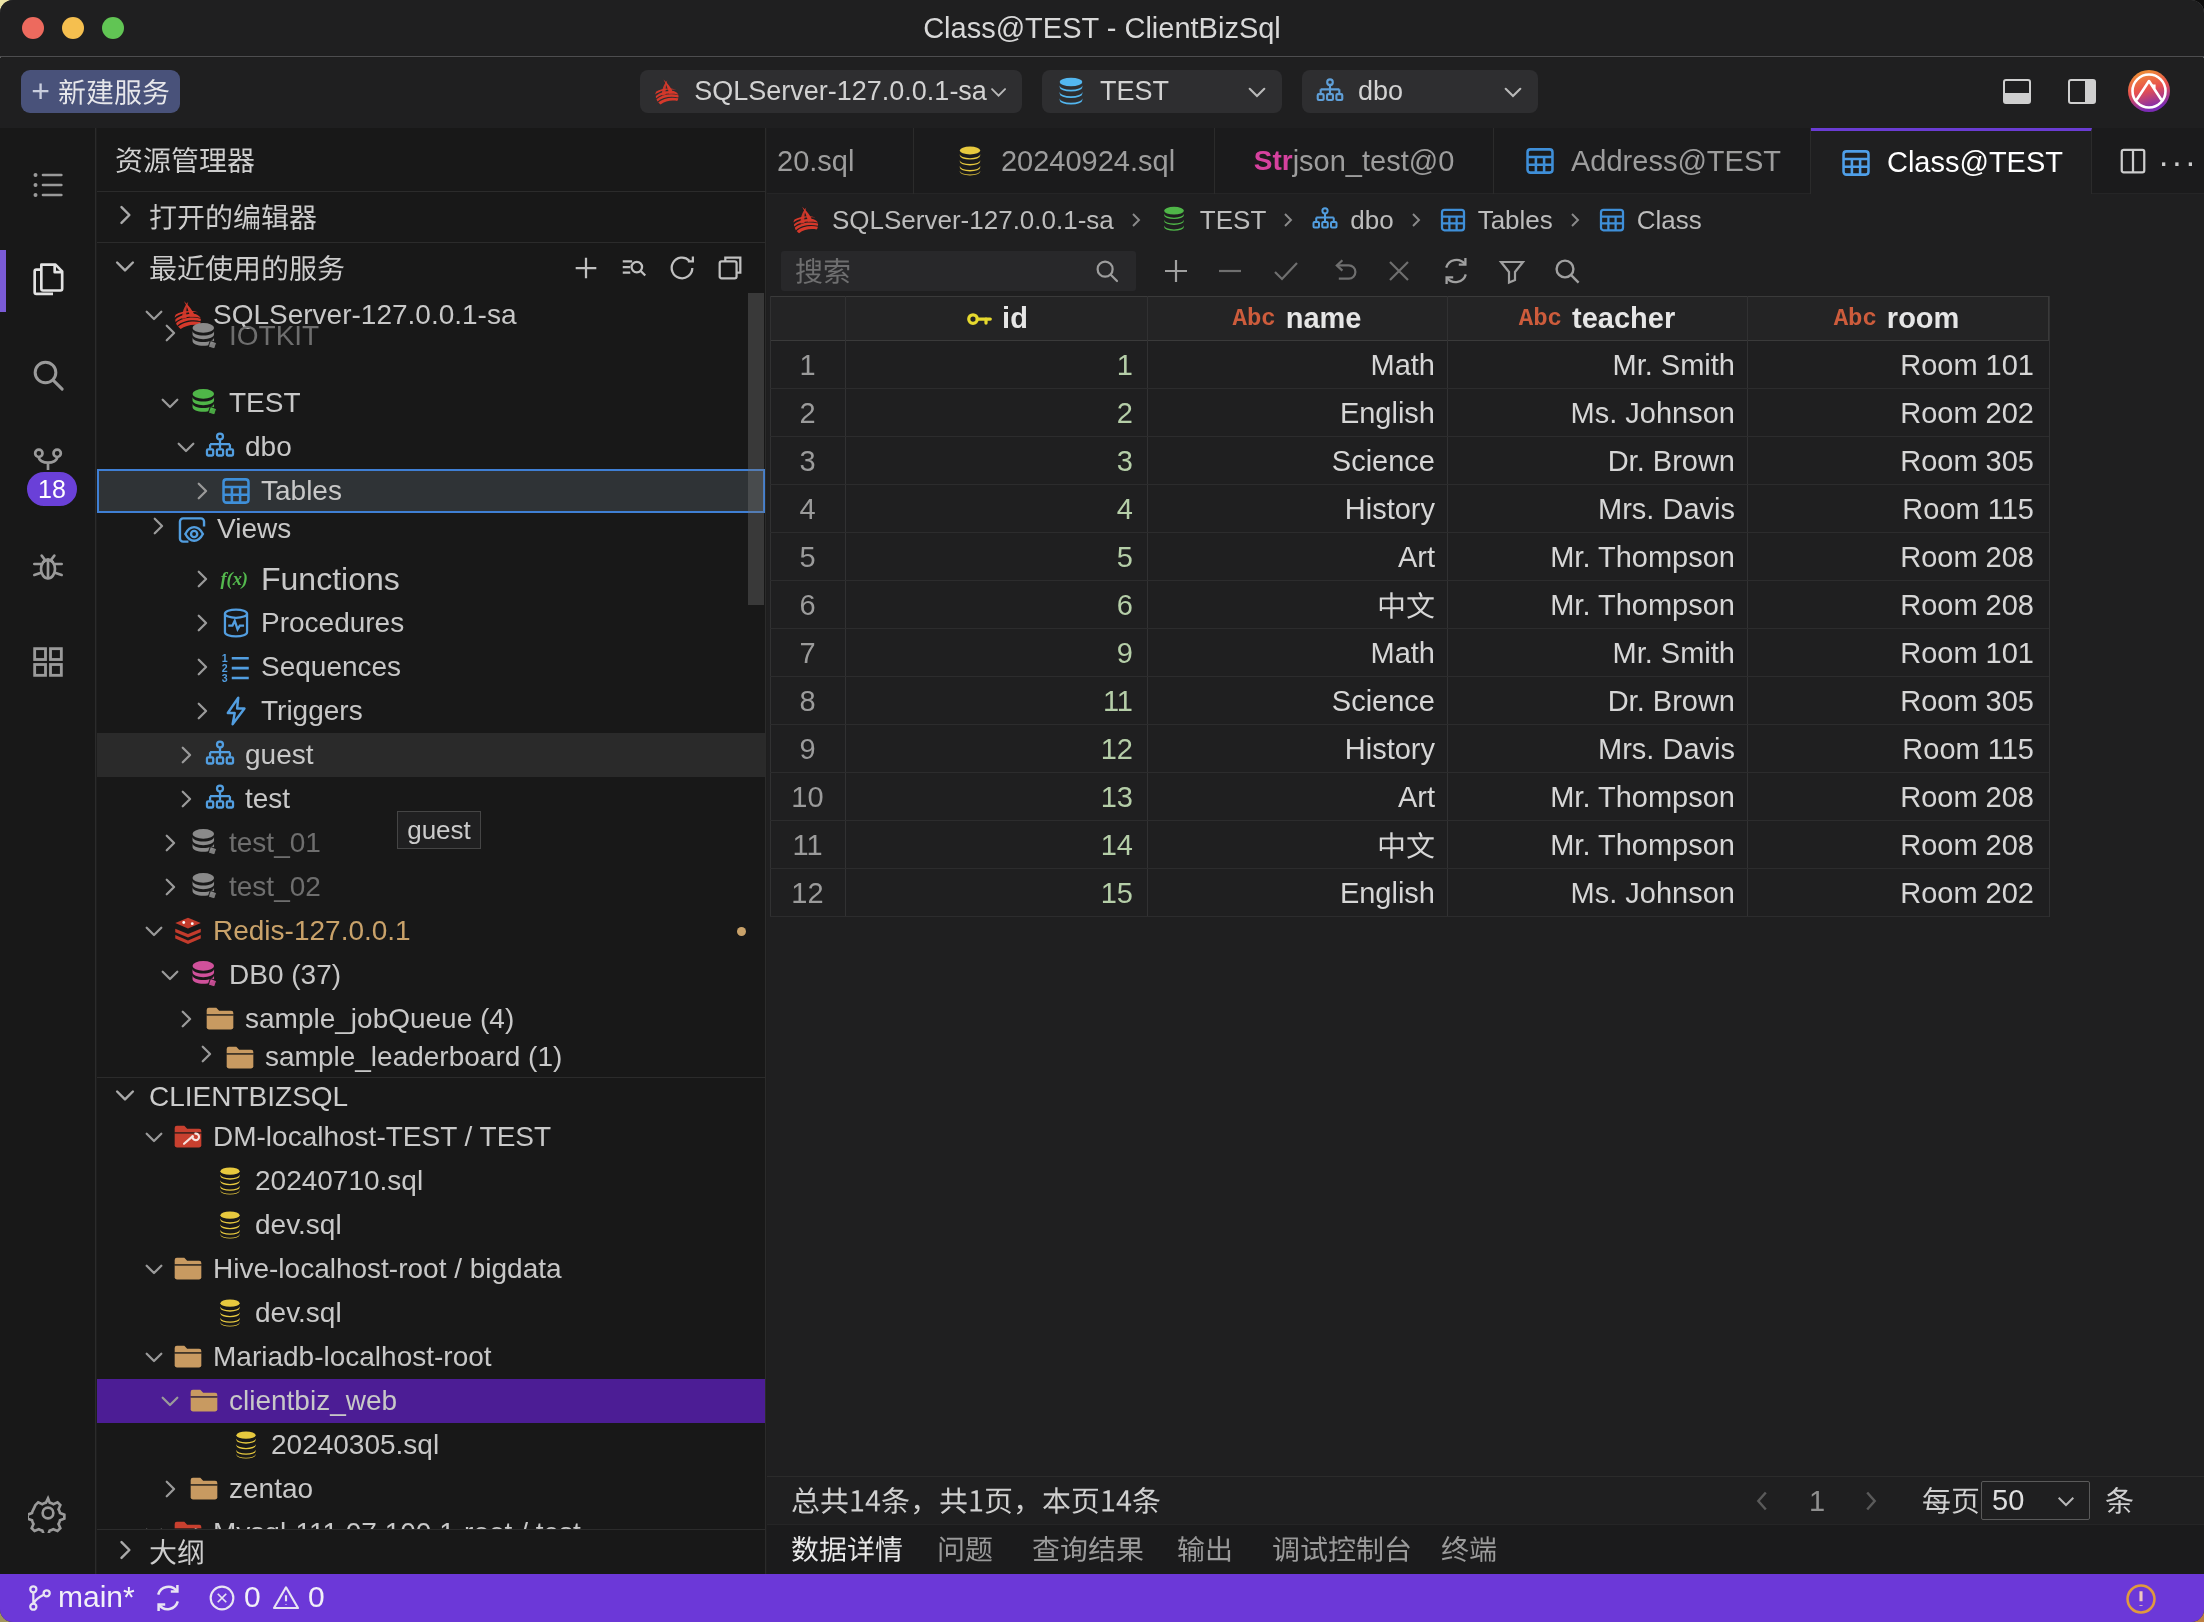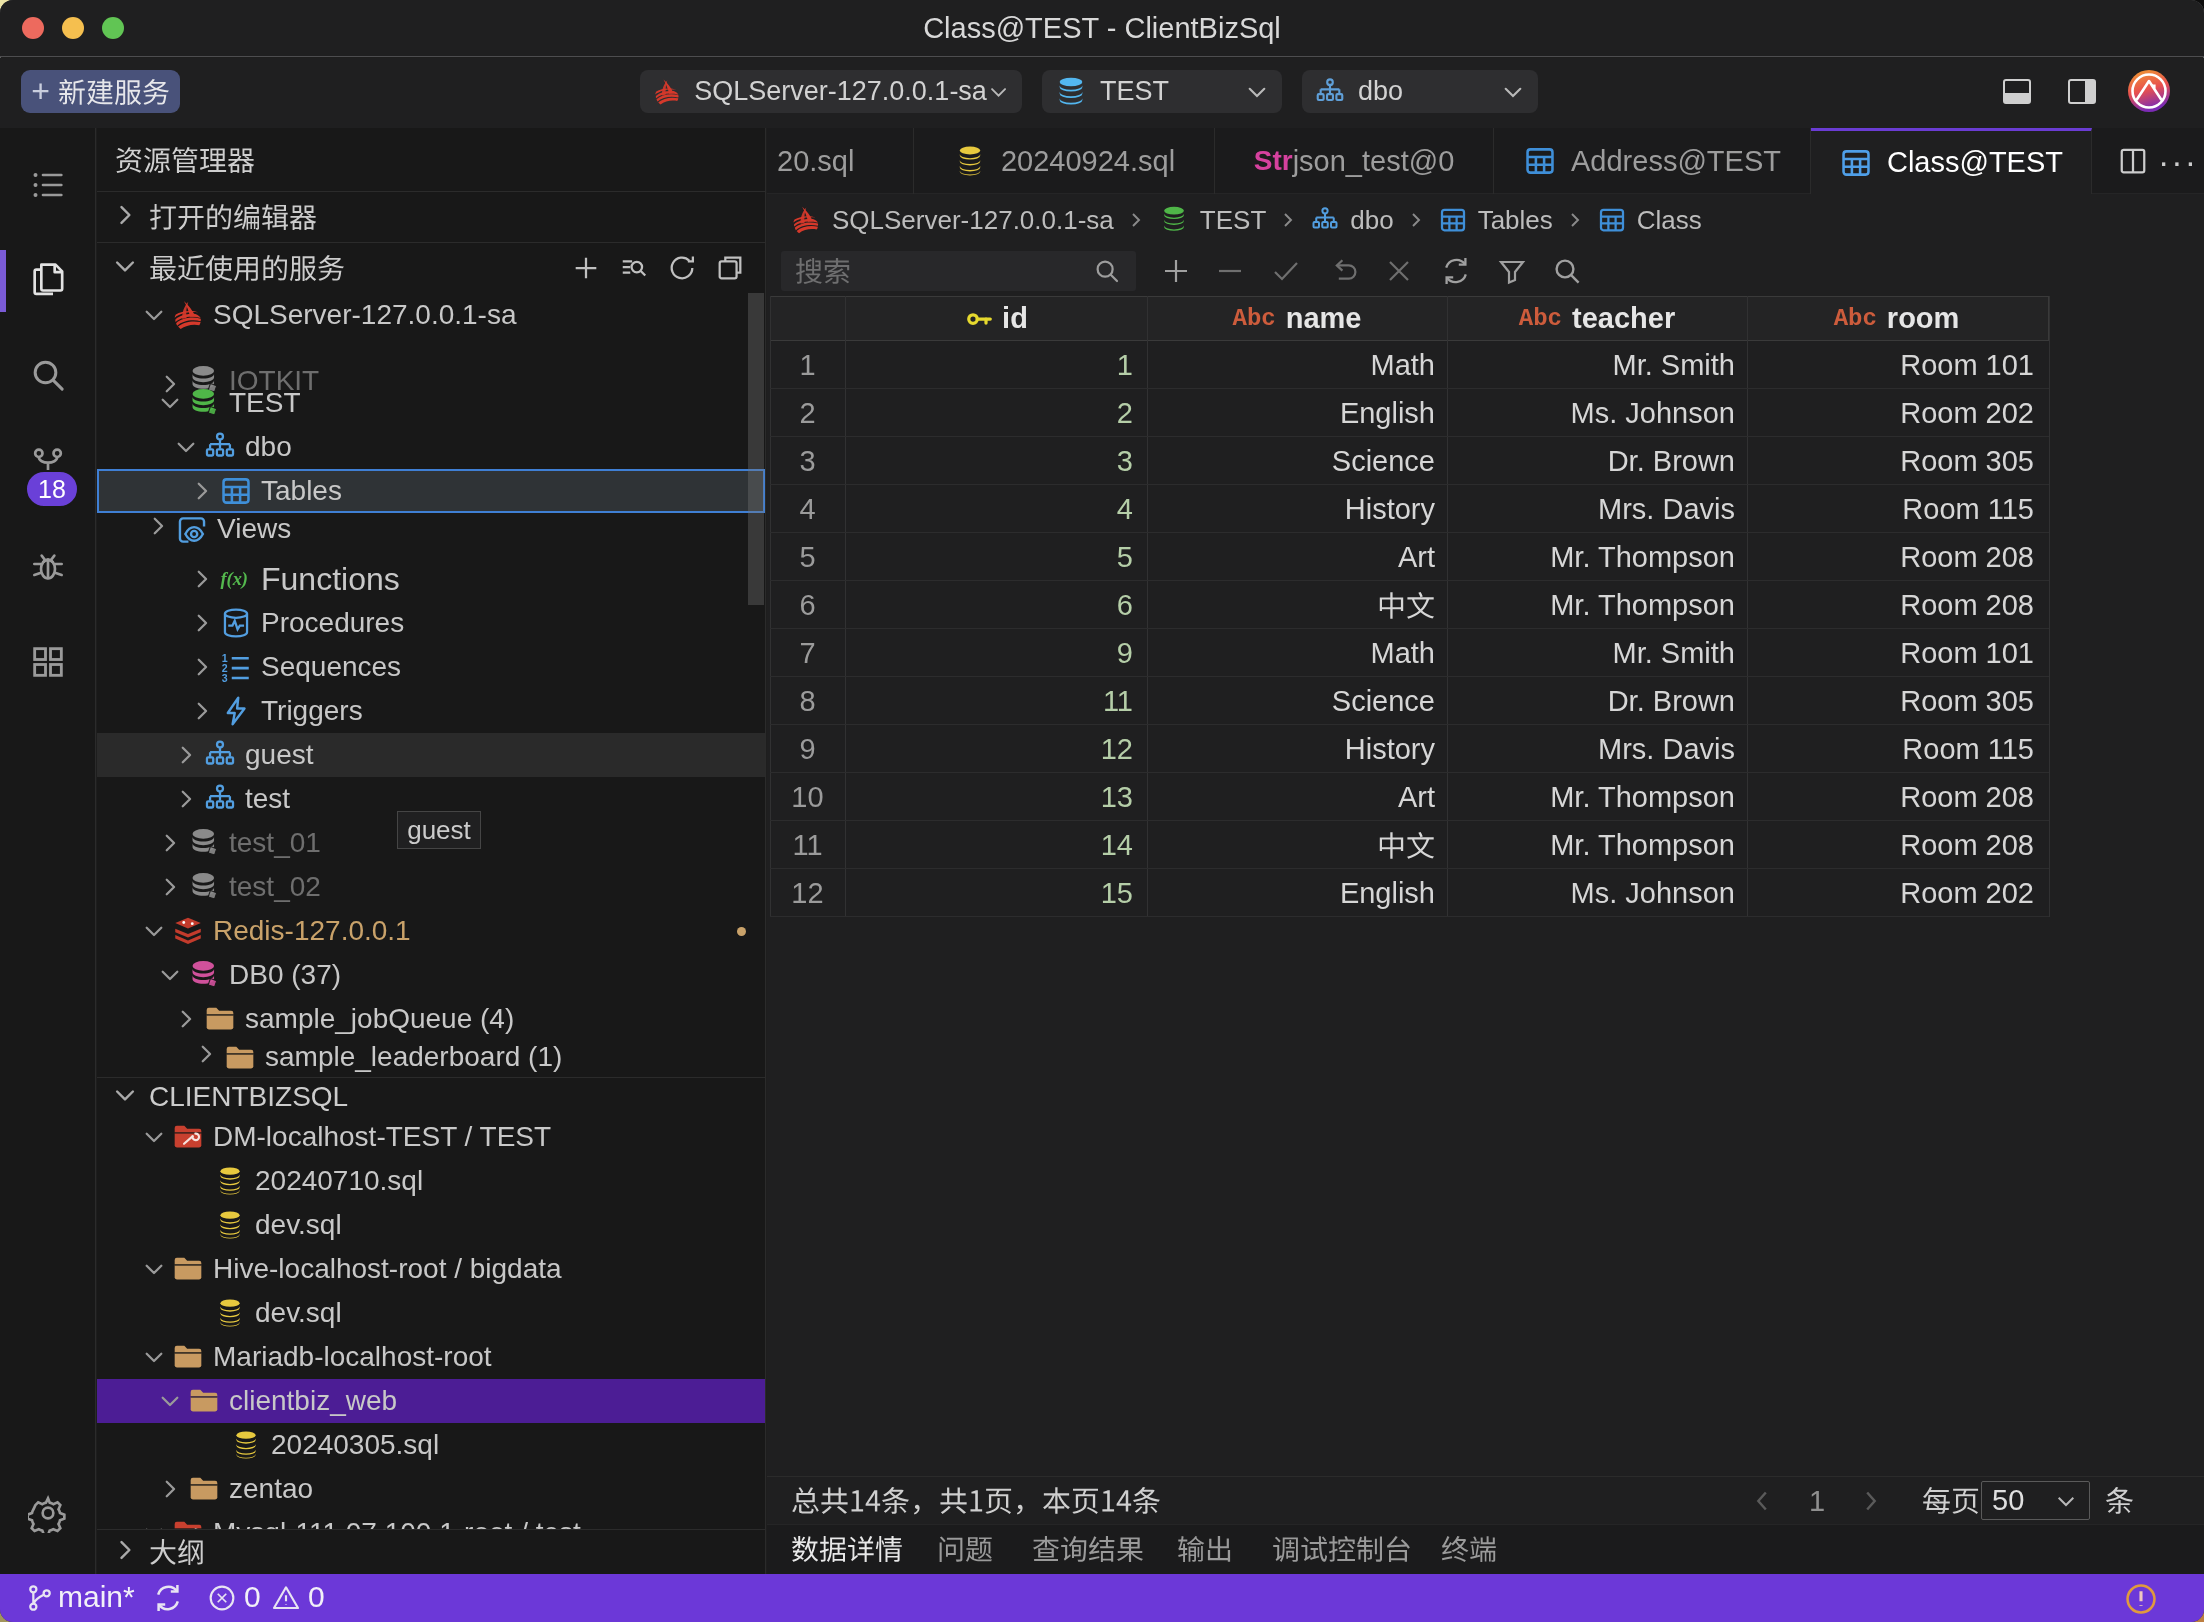--- a/index.html
+++ b/index.html
@@ -189,21 +189,21 @@
                 <path d="M3.2 16.9 C7.2 13.4 14.5 12.2 20.9 14.1 C20.3 12.9 19 11.9 17.2 11.3 C12.1 10.7 6.5 12.2 3.1 15.1 C3 15.7 3 16.3 3.2 16.9z"></path>
                 <path d="M4.4 19.6 C8 16.2 14.9 14.9 20.9 16.4 C21.1 15.8 21.1 15.2 21 14.6 C14.7 12.8 7.5 14.2 3.6 17.8 C3.8 18.4 4 19 4.4 19.6z"></path>
                 <path d="M6.8 21.9 C10.2 19.3 15.6 18.2 20 19.2 C20.5 18.5 20.8 17.8 20.9 17 C15.1 15.7 8.6 17 5 20.2 C5.5 20.9 6.1 21.4 6.8 21.9z"></path>
                 <path d="M9.1 2.1 C12.5 5.1 15.5 9 17.1 12.9 L13.6 13.3 C12.6 9.3 11 5.3 9.1 2.1z"></path>
                 <path d="M12.2 2.6 C10.9 6.2 10.5 10.3 11 14 L8 14.8 C7.6 10.5 9.2 5.9 12.2 2.6z" opacity="0.9"></path>
               </g>
             </svg>
           </span>
           <span style="color:#c8c8c8;font-size:28px;white-space:nowrap">SQLServer-127.0.0.1-sa</span>
         </div>
-        <div style="position:absolute;left:0;top:225px;width:668px;height:44px;display:flex;align-items:flex-end;padding-left:60px">
+        <div style="position:absolute;left:0;top:192px;width:668px;height:44px;display:flex;align-items:flex-start;padding-left:60px">
           <span class="tree-chev">
             <svg width="26" height="26" viewBox="0 0 16 16">
               <path d="M6 3.5 L10.5 8 L6 12.5" stroke="#9a9a9a" stroke-width="1.4" fill="none" stroke-linecap="round" stroke-linejoin="round"></path>
             </svg>
           </span>
           <span class="ticon">
             <svg width="34" height="34" viewBox="0 0 24 24">
               <g fill="#8a8a8a">
                 <ellipse cx="11.5" cy="5.6" rx="7.6" ry="3.4"></ellipse>
                 <path d="M3.9 7.5 c0 1.9 3.4 3.4 7.6 3.4 s7.6-1.5 7.6-3.4 v2.6 c0 1.9-3.4 3.4-7.6 3.4 s-7.6-1.5-7.6-3.4z"></path>

